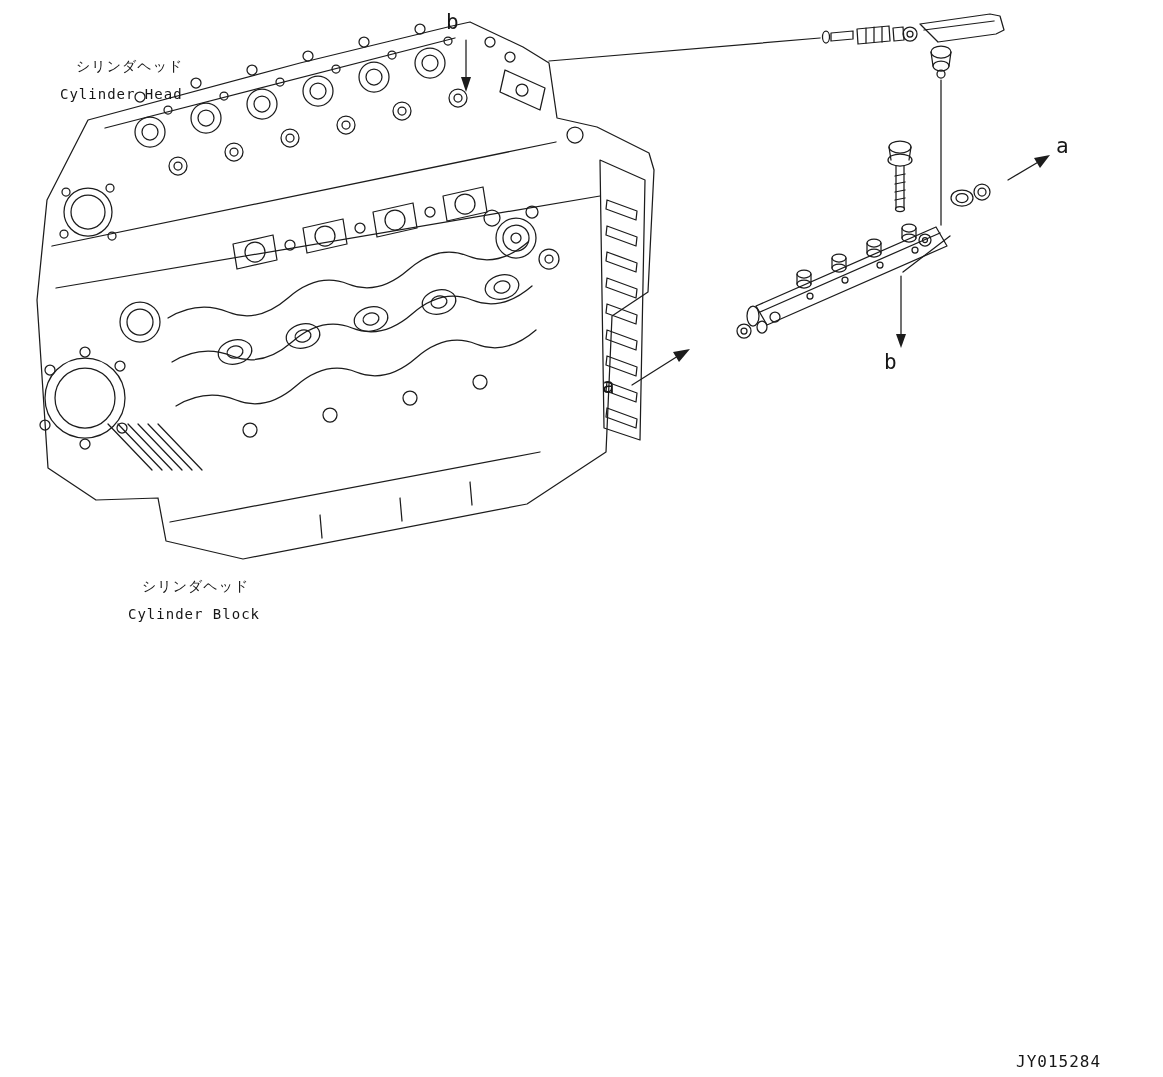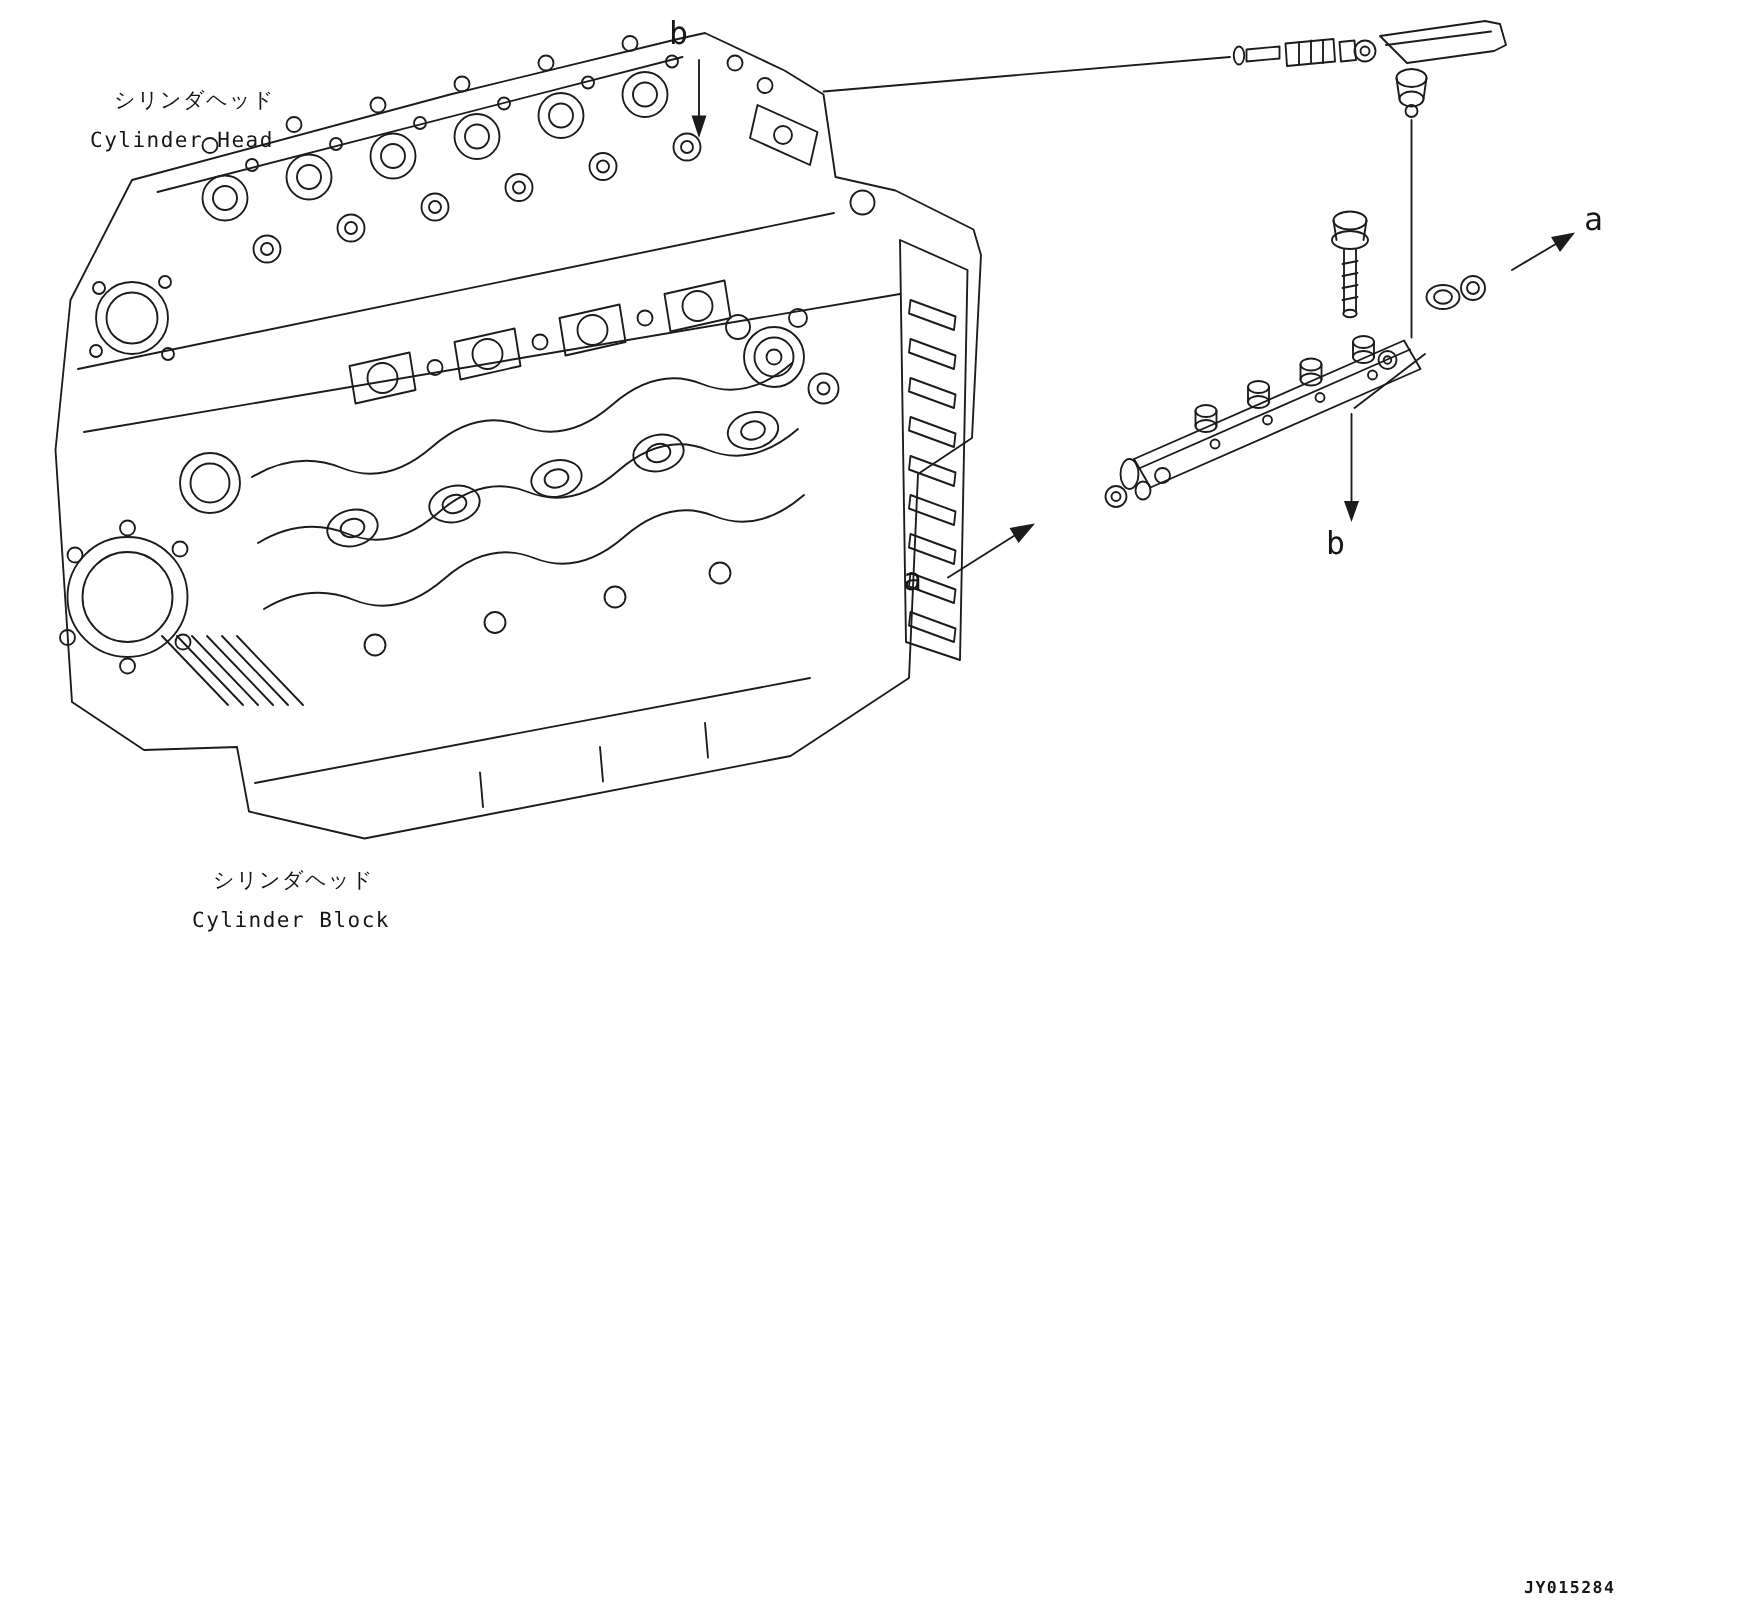--- a/index.html
+++ b/index.html
@@ -7,21 +7,21 @@
     width:1163px; height:1077px;
     background:#ffffff;
     position:relative;
     overflow:hidden;
     font-family:"DejaVu Sans Mono","Liberation Mono",monospace;
     color:#161616;
   }
   #art { position:absolute; left:0; top:0; width:1163px; height:1077px; }
   .label  { position:absolute; font-size:14px; letter-spacing:1px; white-space:nowrap; }
   .letter { position:absolute; font-size:21px; }
-  .docid  { position:absolute; font-size:11px; letter-spacing:1px;font-weight:bold; }
+  .docid  { position:absolute; font-size:16px; letter-spacing:1px; }
 </style>
 </head>
 <body>
 
 <svg id="art" viewBox="0 0 1163 1077" xmlns="http://www.w3.org/2000/svg">
   <g fill="none" stroke="#1c1c1c" stroke-width="1.25" stroke-linecap="round" stroke-linejoin="round">
 
     <g>
 
       <path d="M 88,120 L 300,63 L 452,26 L 470,22 L 523,47 L 549,63 L 557,118 L 597,127 L 649,153 L 654,170 L 648,292 L 612,316 L 606,452 L 527,504 L 243,559 L 166,541 L 158,498 L 96,500 L 48,468 L 37,300 L 47,200 Z"></path>

